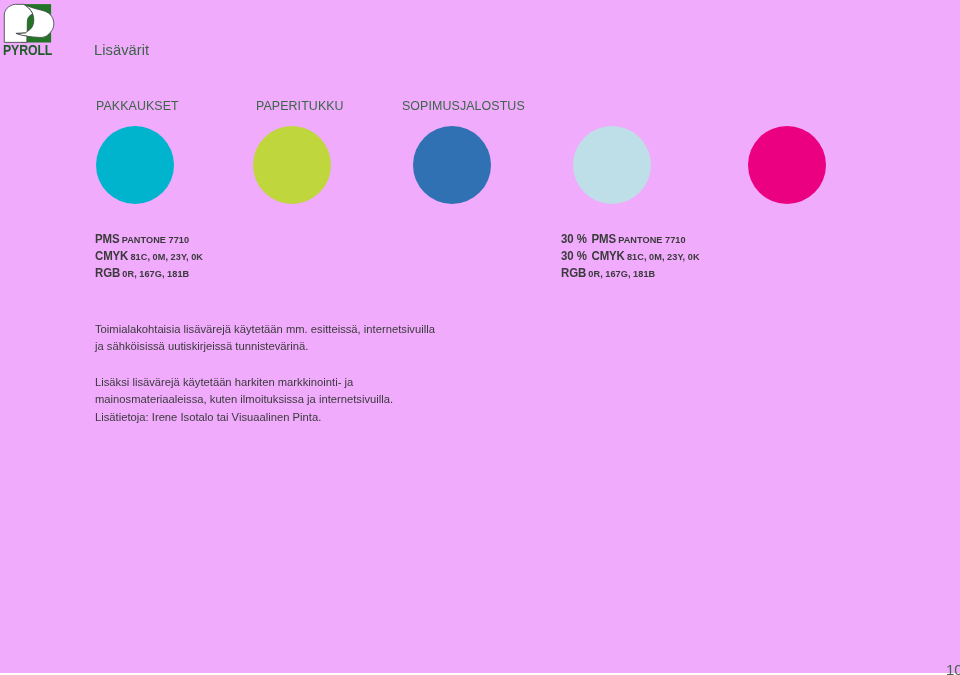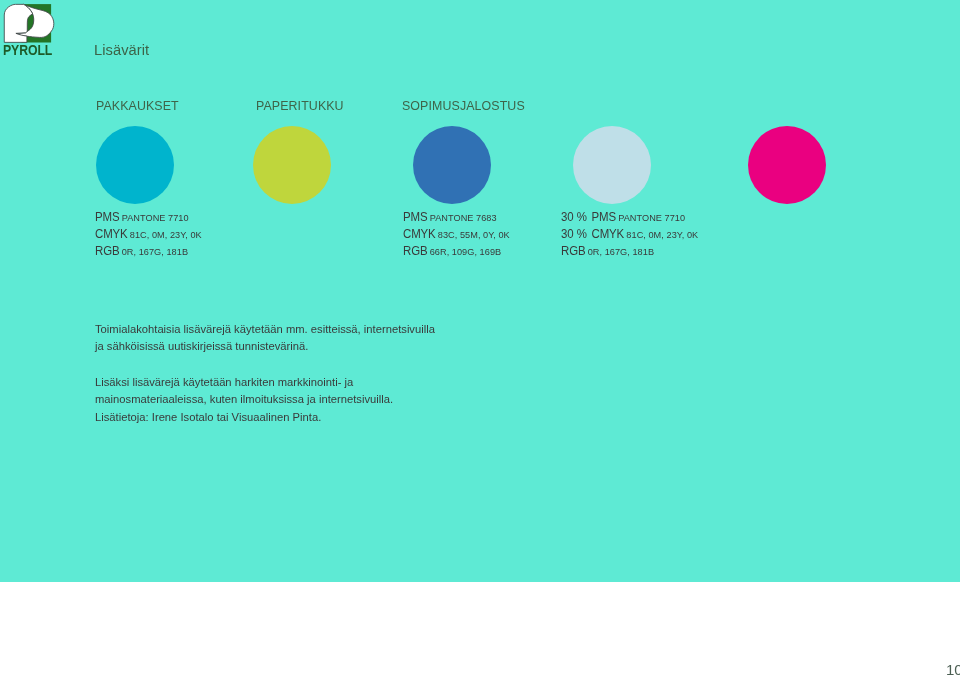--- a/index.html
+++ b/index.html
@@ -1,34 +1,34 @@
 <!DOCTYPE html>
 <html><head>
 <meta charset="utf-8">
 <title>Lisavarit</title>
 <style>
 html,body{margin:0;padding:0;}
 body{width:960px;height:675px;background:#fff;overflow:hidden;
      font-family:"Liberation Sans",sans-serif;-webkit-font-smoothing:antialiased;}
-.page{position:relative;width:960px;height:582px;background:#5eead4;transform:translateZ(0);}
+.page{position:relative;width:960px;height:673px;background:#f0abfc;transform:translateZ(0);}
 
 #logo-mark{position:absolute;left:0;top:0;width:60px;height:46px;}
 #brand-name{position:absolute;left:2.9px;top:43.6px;font-size:14.2px;font-weight:bold;
    letter-spacing:-0.1px;color:#1d5b28;line-height:13px;
    transform:scaleX(0.865) translateZ(0);transform-origin:left top;}
 #doc-title{position:absolute;left:94px;top:41.5px;font-size:15.3px;color:#3c6348;
    letter-spacing:0.05px;line-height:15px;transform:scaleX(0.96) translateZ(0);transform-origin:left top;}
 
 .sect-title{position:absolute;top:98.5px;font-size:13.6px;color:#3e6449;
    letter-spacing:0.1px;white-space:nowrap;line-height:14px;
    transform:scaleX(0.913) translateZ(0);transform-origin:left top;}
 
 .swatch{position:absolute;top:126px;width:78px;height:78px;border-radius:50%;}
 
-.spec{position:absolute;top:207px;white-space:nowrap;color:#3a3a3a;}
+.spec{position:absolute;top:229px;white-space:nowrap;color:#3a3a3a;font-weight:bold;}
 .spec .row{height:17px;line-height:17px;transform:scaleX(0.955) translateZ(0);transform-origin:left center;}
 .spec .lbl{font-size:12px;letter-spacing:-0.15px;}
 .spec .val{font-size:9.6px;letter-spacing:0.05px;margin-left:2.4px;}
 .spec .tint{font-size:12px;letter-spacing:-0.1px;}
 .spec .tint:not(:empty){margin-right:5px;}
 
 #body-copy{position:absolute;left:94.5px;top:319.8px;color:#3a3a3a;font-size:11.6px;
    transform:scaleX(0.968) translateZ(0);transform-origin:left top;}
 #body-copy .ln{line-height:17.6px;white-space:nowrap;}
 #body-copy .gap{height:17.6px;}
@@ -54,25 +54,20 @@
   <div class="swatch" id="sw0" style="left: 95.5px; background: rgb(0, 180, 205);"></div>
   <div class="swatch" id="sw1" style="left: 253px; background: rgb(191, 214, 60);"></div>
   <div class="swatch" id="sw2" style="left: 413px; background: rgb(48, 113, 180);"></div>
   <div class="swatch" id="sw3" style="left: 572.5px; background: rgb(191, 223, 232);"></div>
   <div class="swatch" id="sw4" style="left: 748px; background: rgb(234, 0, 128);"></div>
   <div class="spec" style="left:95px">
     <div class="row"><span class="tint"></span><span class="lbl">PMS</span><span class="val">PANTONE 7710</span></div>
     <div class="row"><span class="tint"></span><span class="lbl">CMYK</span><span class="val">81C, 0M, 23Y, 0K</span></div>
     <div class="row"><span class="lbl">RGB</span><span class="val">0R, 167G, 181B</span></div>
   </div>
-  <div class="spec" style="left:402.5px">
-    <div class="row"><span class="tint"></span><span class="lbl">PMS</span><span class="val">PANTONE 7683</span></div>
-    <div class="row"><span class="tint"></span><span class="lbl">CMYK</span><span class="val">83C, 55M, 0Y, 0K</span></div>
-    <div class="row"><span class="lbl">RGB</span><span class="val">66R, 109G, 169B</span></div>
-  </div>
   <div class="spec" style="left:561px">
     <div class="row"><span class="tint">30 %</span><span class="lbl">PMS</span><span class="val">PANTONE 7710</span></div>
     <div class="row"><span class="tint">30 %</span><span class="lbl">CMYK</span><span class="val">81C, 0M, 23Y, 0K</span></div>
     <div class="row"><span class="lbl">RGB</span><span class="val">0R, 167G, 181B</span></div>
   </div>
   <div id="body-copy">
     <div class="ln">Toimialakohtaisia lisävärejä käytetään mm. esitteissä, internetsivuilla</div>
     <div class="ln">ja sähköisissä uutiskirjeissä tunnistevärinä.</div>
     <div class="gap"></div>
     <div class="ln">Lisäksi lisävärejä käytetään harkiten markkinointi- ja</div>

